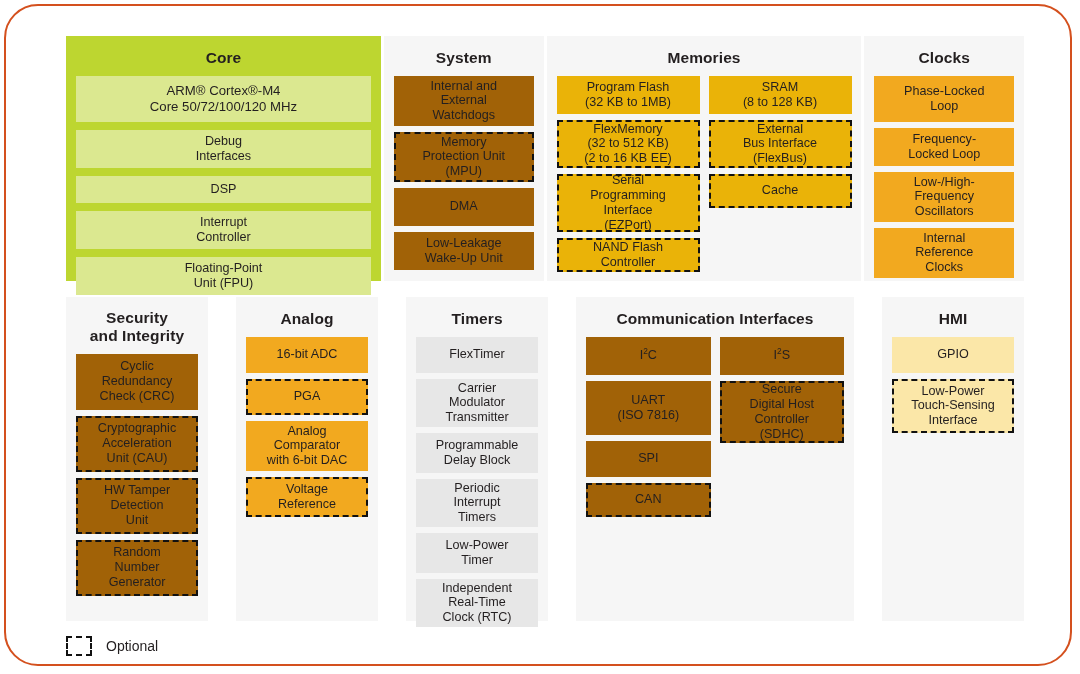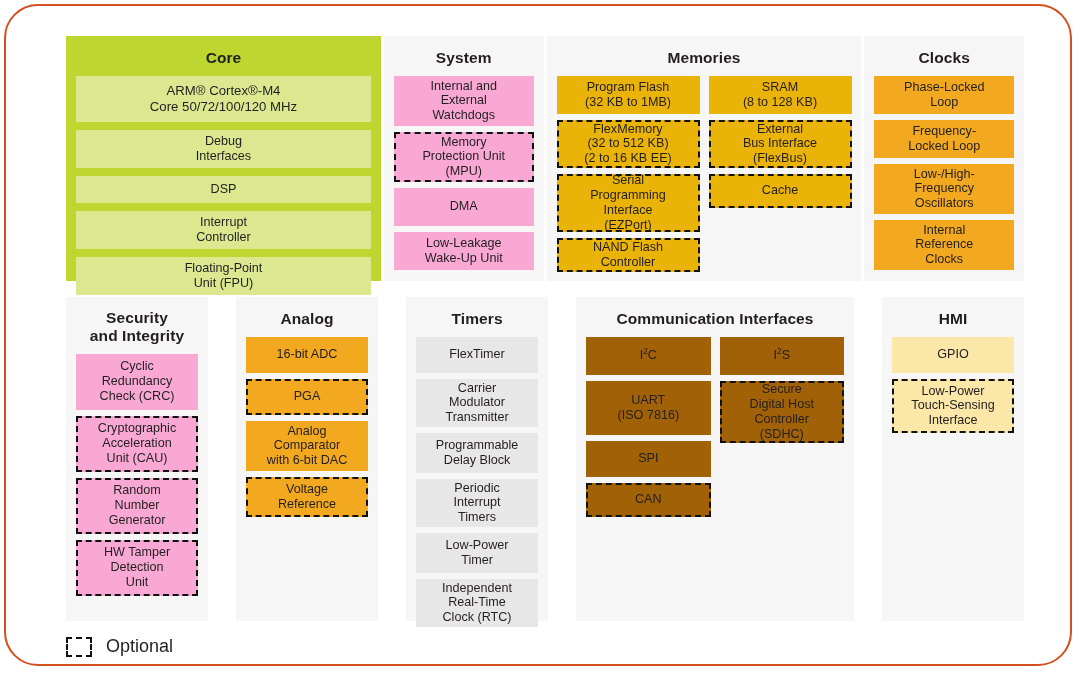--- a/index.html
+++ b/index.html
@@ -86,21 +86,21 @@
     margin-bottom: 6px;
     padding: 4px 3px;
     border: 2px solid transparent;
   }
   .blk:last-child { margin-bottom: 10px; }
 
   .blk.optional { border: 2px dashed #111111; }
 
   
   .c-green-lt { background: #dbe890; }
-  .c-gray     { background: #f9a8d4; }
+  .c-gray     { background: #a16207; }
   .c-gray-lt  { background: #e7e7e7; }
   .c-peach    { background: #eab308; }
   .c-orange   { background: #f2a91f; }
   .c-blue     { background: #a16207; }
   .c-yellow   { background: #fbe7a8; }
 
   
   .core-top { height: 46px; font-size: 13.2px; margin-bottom: 8px; }
   .core-grid {
     display: flex;
@@ -119,21 +119,21 @@
     align-items: center;
     gap: 14px;
   }
   #legend .swatch {
     width: 26px;
     height: 20px;
     border: 2px dashed #111111;
     box-sizing: border-box;
   }
   #legend .legend-label {
-    font-size: 18px;
+    font-size: 14px;
     color: #231f20;
   }
 
   sup { font-size: .66em; vertical-align: super; line-height: 0; }
 </style>
 </head>
 <body>
 
 <div id="frame">
 
@@ -184,38 +184,38 @@
             <div class="blk c-peach" style="height:38px">SRAM<br>(8 to 128 KB)</div>
             <div class="blk c-peach optional" style="height:48px">External<br>Bus Interface<br>(FlexBus)</div>
             <div class="blk c-peach optional" style="height:34px">Cache</div>
           </div>
         </div>
       </div>
 
       <div class="panel" style="width:160px">
         <div class="panel-title">Clocks</div>
         <div class="panel-body">
-          <div class="blk c-orange" style="height:38px">Phase-Locked<br>Loop</div>
+          <div class="blk c-orange" style="height:46px">Phase-Locked<br>Loop</div>
           <div class="blk c-orange" style="height:38px">Frequency-<br>Locked Loop</div>
           <div class="blk c-orange" style="height:50px">Low-/High-<br>Frequency<br>Oscillators</div>
           <div class="blk c-orange" style="height:50px">Internal<br>Reference<br>Clocks</div>
         </div>
       </div>
 
     </div>
 
     <div class="panel-row row-bottom">
 
       <div class="panel" style="width:160px">
         <div class="panel-title two-line">Security<br>and Integrity</div>
         <div class="panel-body">
           <div class="blk c-gray" style="height:56px">Cyclic<br>Redundancy<br>Check (CRC)</div>
           <div class="blk c-gray optional" style="height:56px">Cryptographic<br>Acceleration<br>Unit (CAU)</div>
+          <div class="blk c-gray optional" style="height:56px">HW Tamper<br>Detection<br>Unit</div>
           <div class="blk c-gray optional" style="height:56px">Random<br>Number<br>Generator</div>
-          <div class="blk c-gray optional" style="height:56px">HW Tamper<br>Detection<br>Unit</div>
         </div>
       </div>
 
       <div class="panel" style="width:160px">
         <div class="panel-title">Analog</div>
         <div class="panel-body">
           <div class="blk c-orange" style="height:36px">16-bit ADC</div>
           <div class="blk c-orange optional" style="height:36px">PGA</div>
           <div class="blk c-orange" style="height:50px">Analog<br>Comparator<br>with 6-bit DAC</div>
           <div class="blk c-orange optional" style="height:40px">Voltage<br>Reference</div>

